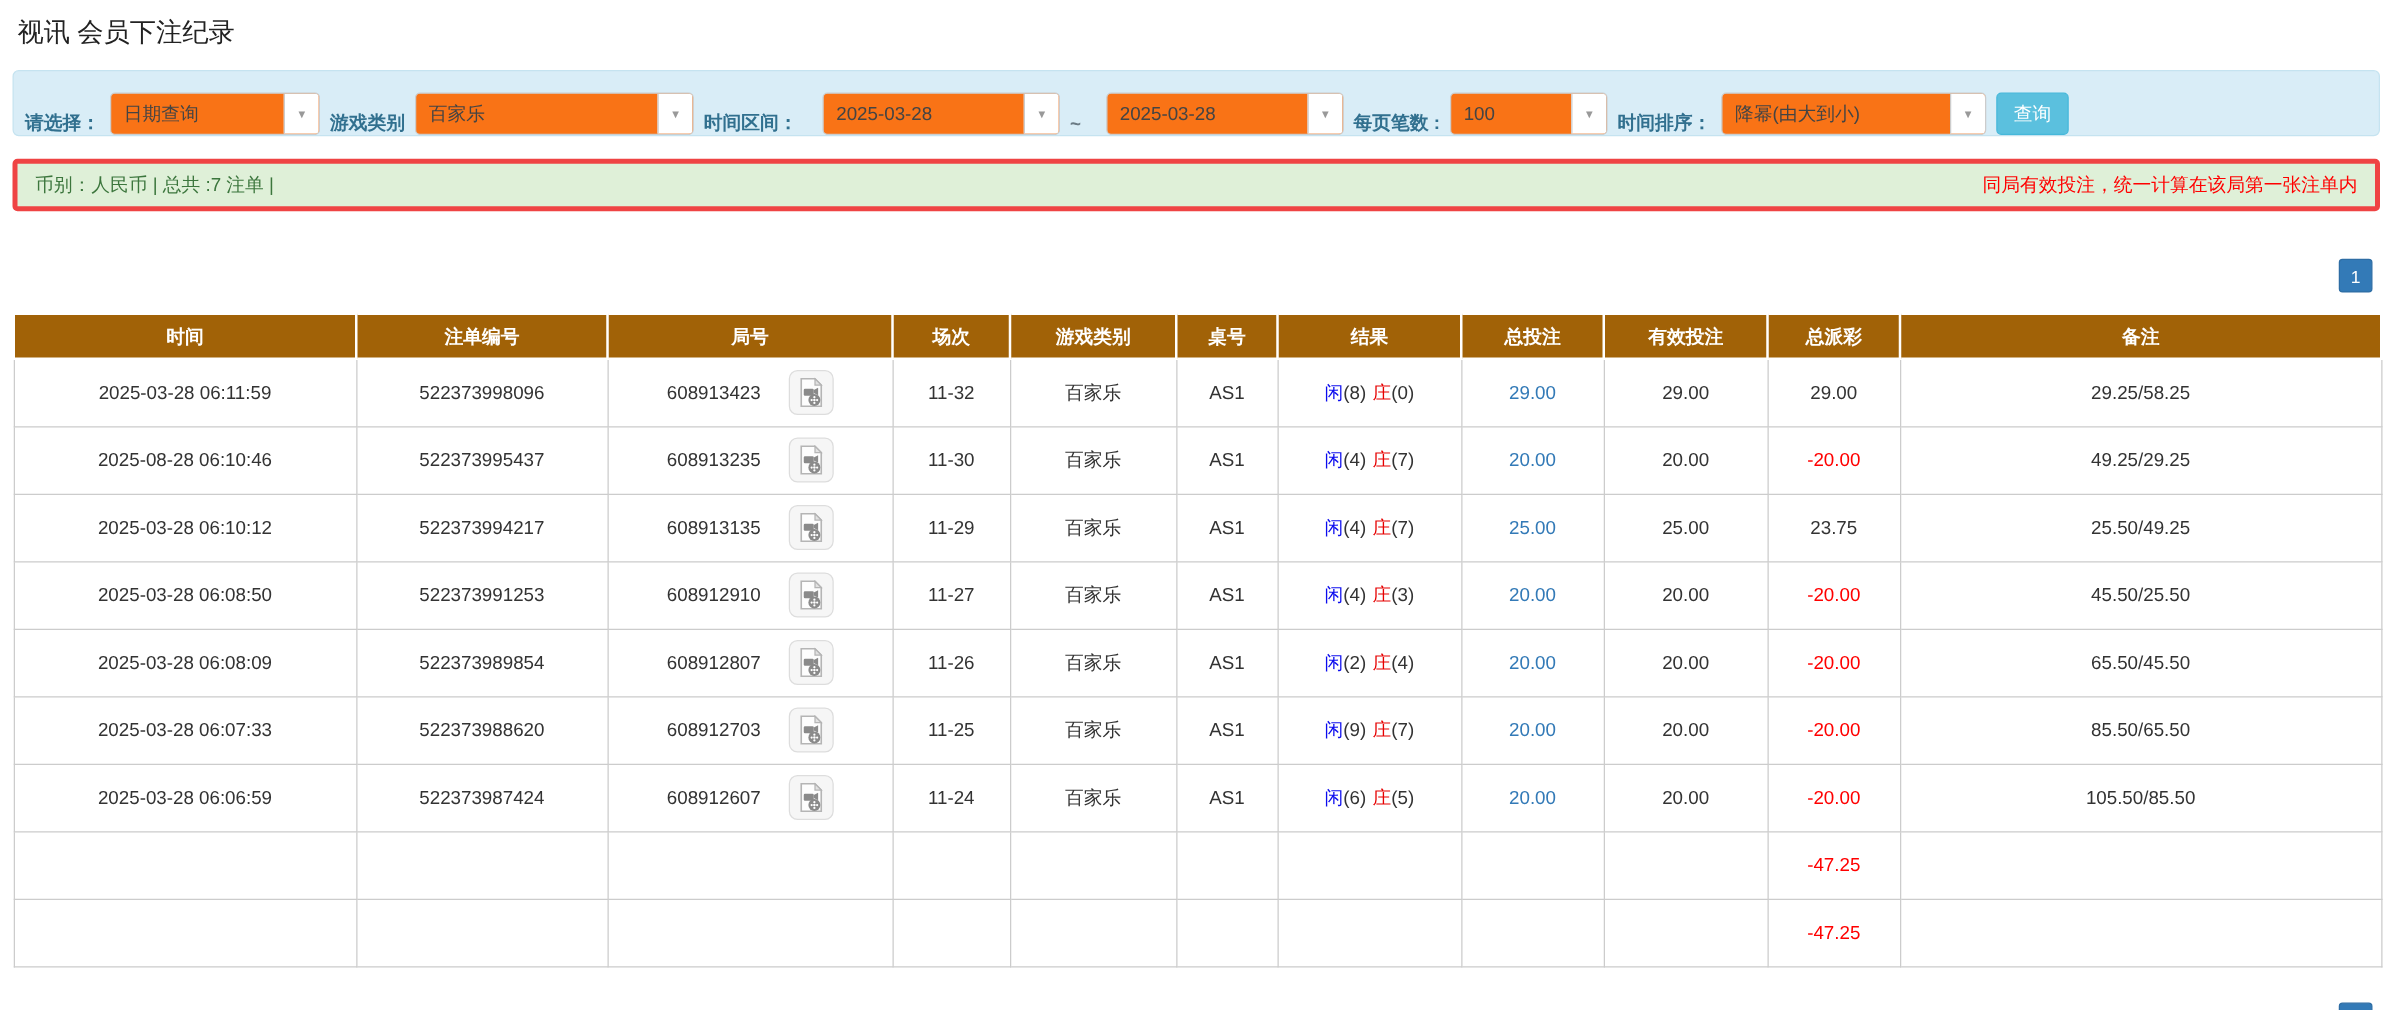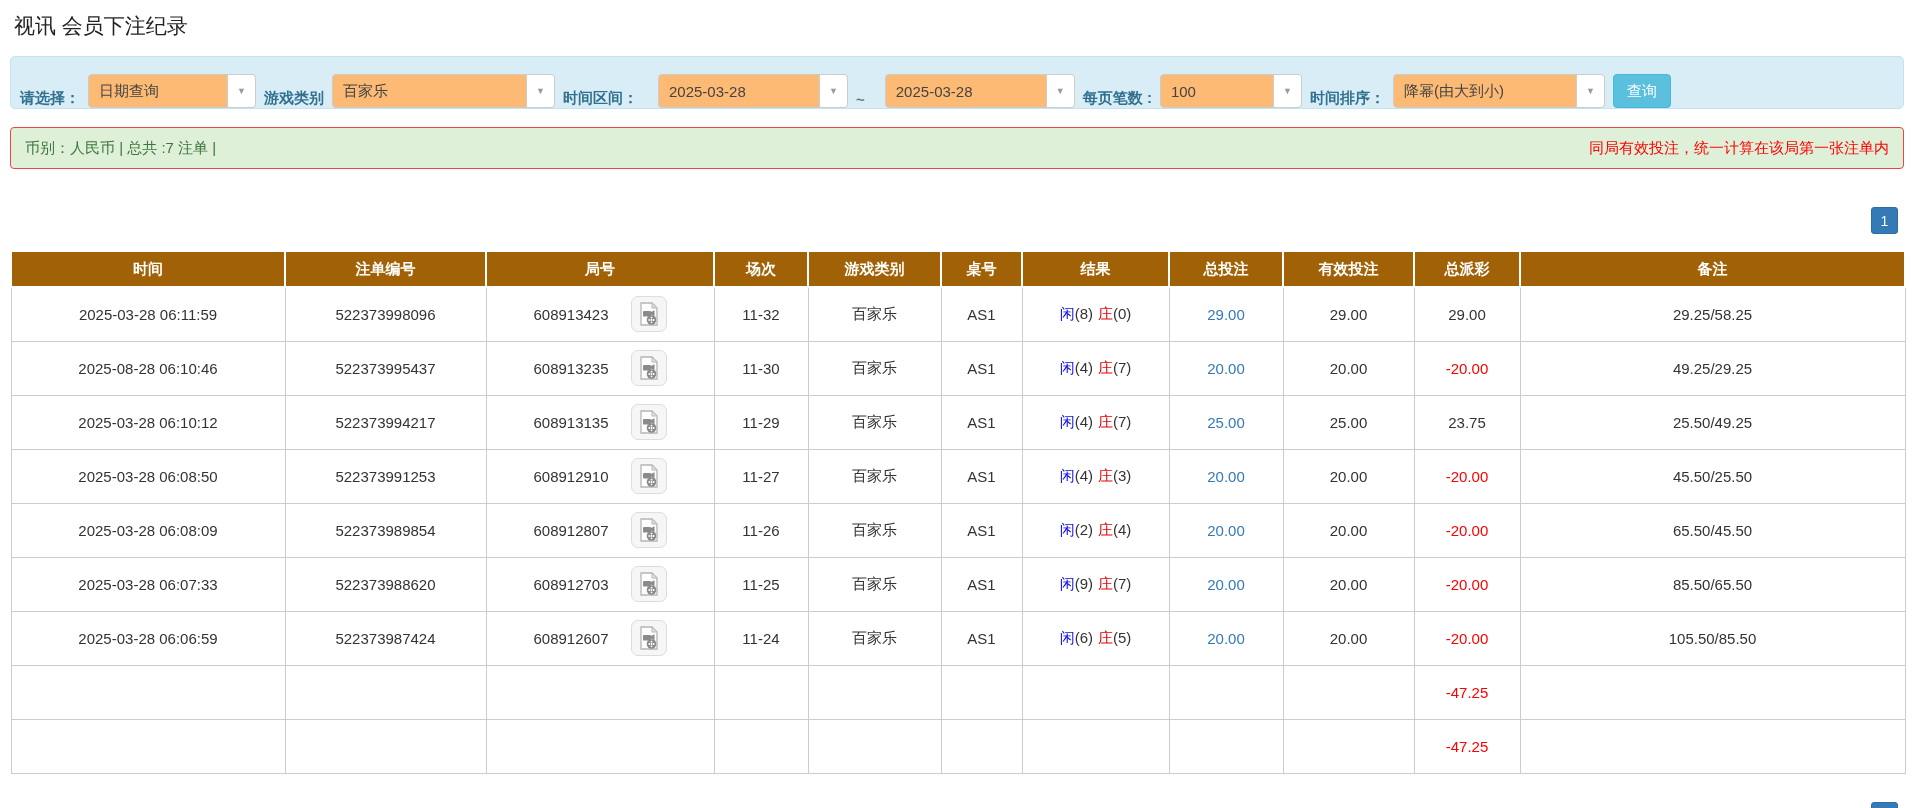--- a/index.html
+++ b/index.html
@@ -17,41 +17,41 @@
   
   .filter-bar {
     margin: 0 10px; height: 53px;
     background: #d9edf7; border: 1px solid #c5e3f0; border-radius: 5px;
     display: flex; align-items: flex-end; padding: 0 9px; gap: 8px;
     white-space: nowrap;
   }
   .f-label { color: #31708f; font-weight: bold; font-size: 15px; }
   .tilde { color: #6a7a84; font-weight: bold; }
   .select {
-    background: #fdba74; border: 1px solid #ccc; border-radius: 4px;
+    background: #f97316; border: 1px solid #ccc; border-radius: 4px;
     height: 34px; display: inline-flex; align-items: stretch;
     color: #444; cursor: pointer; overflow: hidden;
   }
   .select .val { padding: 0 10px; display: flex; align-items: center; flex: 1; }
   .select .arrow {
     width: 28px; border-left: 1px solid #ccc; color: #999; font-size: 9px;
     display: flex; align-items: center; justify-content: center;
     background: #fff;
   }
   .w-query { width: 168px; } .w-game { width: 223px; }
-  .w-date { width: 190px; margin-left: 12px; } .w-size { width: 142px; } .w-sort { width: 212px; }
+  .w-date { width: 190px; margin-left: 12px; } .w-size { width: 126px; } .w-sort { width: 212px; }
   .btn-search {
     background: #5bc0de; border: 1px solid #46b8da; color: #fff;
     height: 34px; padding: 0 13px; border-radius: 4px; font-size: 15px;
     cursor: pointer; font-family: Liberation Serif, serif;
   }
   
   .alert-bar {
     margin: 18px 10px 16px; height: 42px;
-    background: #dff0d8; border: 1px solid #ef4444; border-radius: 4px;
+    background: #dff0d8; border: 4px solid #ef4444; border-radius: 4px;
     display: flex; align-items: center; justify-content: space-between;
     padding: 0 14px; font-size: 15px;
   }
   .alert-left { color: #3c763d; }
   .alert-right { color: #f00; }
   
   .pager { display: flex; justify-content: flex-end; margin: 38px 16px 16px; }
   .pager.bottom { margin: 28px 16px 0; }
   .page-btn {
     min-width: 27px; height: 27px; padding: 0;

